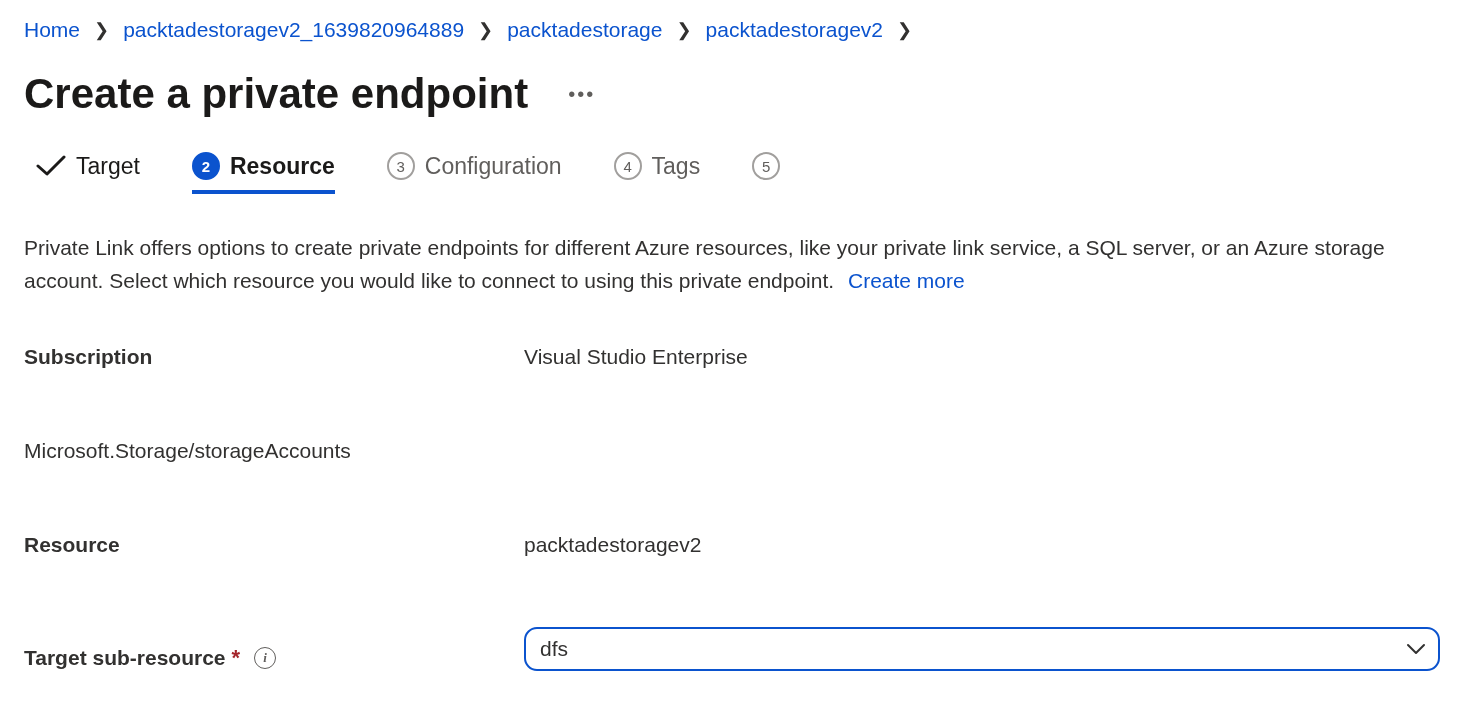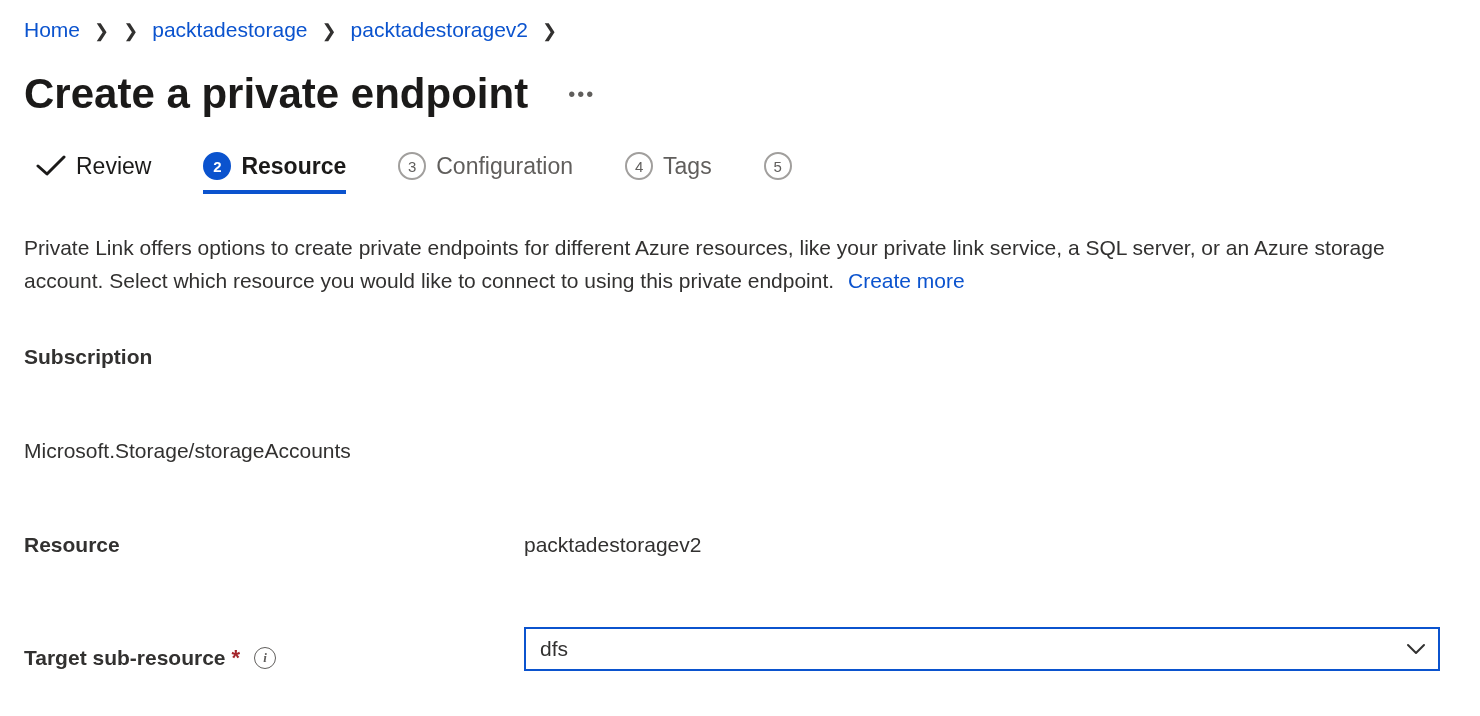--- a/index.html
+++ b/index.html
@@ -10,21 +10,21 @@
     body {
       font-family: "Segoe UI", -apple-system, BlinkMacSystemFont, sans-serif;
       font-size: 21px;
       color: #323130;
       background: #ffffff;
       padding: 18px 24px;
       width: 1480px;
     }
     .breadcrumb {
       display: flex;
-      align-items: flex-end;
+      align-items: center;
       gap: 14px;
       font-size: 21px;
       margin-bottom: 28px;
     }
     .breadcrumb a {
       color: #0b53ce;
       text-decoration: none;
       cursor: pointer;
     }
     .breadcrumb .sep {
@@ -153,21 +153,21 @@
       color: #323130;
     }
     .select-wrapper {
       position: relative;
       flex: 1;
       max-width: 916px;
     }
     .select {
       width: 100%;
       border: 2px solid #0b53ce;
-      border-radius: 0;
+      border-radius: 13px;
       padding: 8px 40px 8px 14px;
       font-size: 21px;
       color: #323130;
       background: #ffffff;
       cursor: pointer;
       display: flex;
       align-items: center;
       justify-content: space-between;
     }
     .chevron {
@@ -177,38 +177,39 @@
       transform: translateY(-50%);
       pointer-events: none;
     }
   </style>
 </head>
 <body>
 
 <nav class="breadcrumb">
   <a>Home</a>
   <span class="sep">❯</span>
+  <a>packtadestoragev2_1639820964889</a>
   <span class="sep">❯</span>
   <a>packtadestorage</a>
   <span class="sep">❯</span>
   <a>packtadestoragev2</a>
   <span class="sep">❯</span>
 </nav>
 
 <div class="title-row">
   <h1 class="page-title">Create a private endpoint</h1>
   <span class="more-dots">•••</span>
 </div>
 
 <div class="tabs">
   <div class="tab completed">
     <svg class="tab-icon-check" viewBox="0 0 30 22">
       <path d="M2 11 L11 19 L28 2" stroke="#1b1a19" stroke-width="3" fill="none" stroke-linecap="round" stroke-linejoin="round"></path>
     </svg>
-    <span>Review</span>
+    <span>Target</span>
   </div>
   <div class="tab active">
     <span class="tab-step active">2</span>
     <span>Resource</span>
   </div>
   <div class="tab">
     <span class="tab-step inactive">3</span>
     <span>Configuration</span>
   </div>
   <div class="tab">
@@ -220,20 +221,21 @@
   </div>
 </div>
 
 <p class="description">
   <span>Private Link offers options to create private endpoints for different Azure resources, like your private link service, a SQL server, or an Azure storage account. Select which resource you would like to connect to using this private endpoint.</span>
   <a>Create more</a>
 </p>
 
 <div class="form-row">
   <div class="form-label">Subscription</div>
+  <div class="form-value">Visual Studio Enterprise</div>
 </div>
 
 <div class="form-row">
   <div class="form-value">Microsoft.Storage/storageAccounts</div>
 </div>
 
 <div class="form-row">
   <div class="form-label">Resource</div>
   <div class="form-value">packtadestoragev2</div>
 </div>

